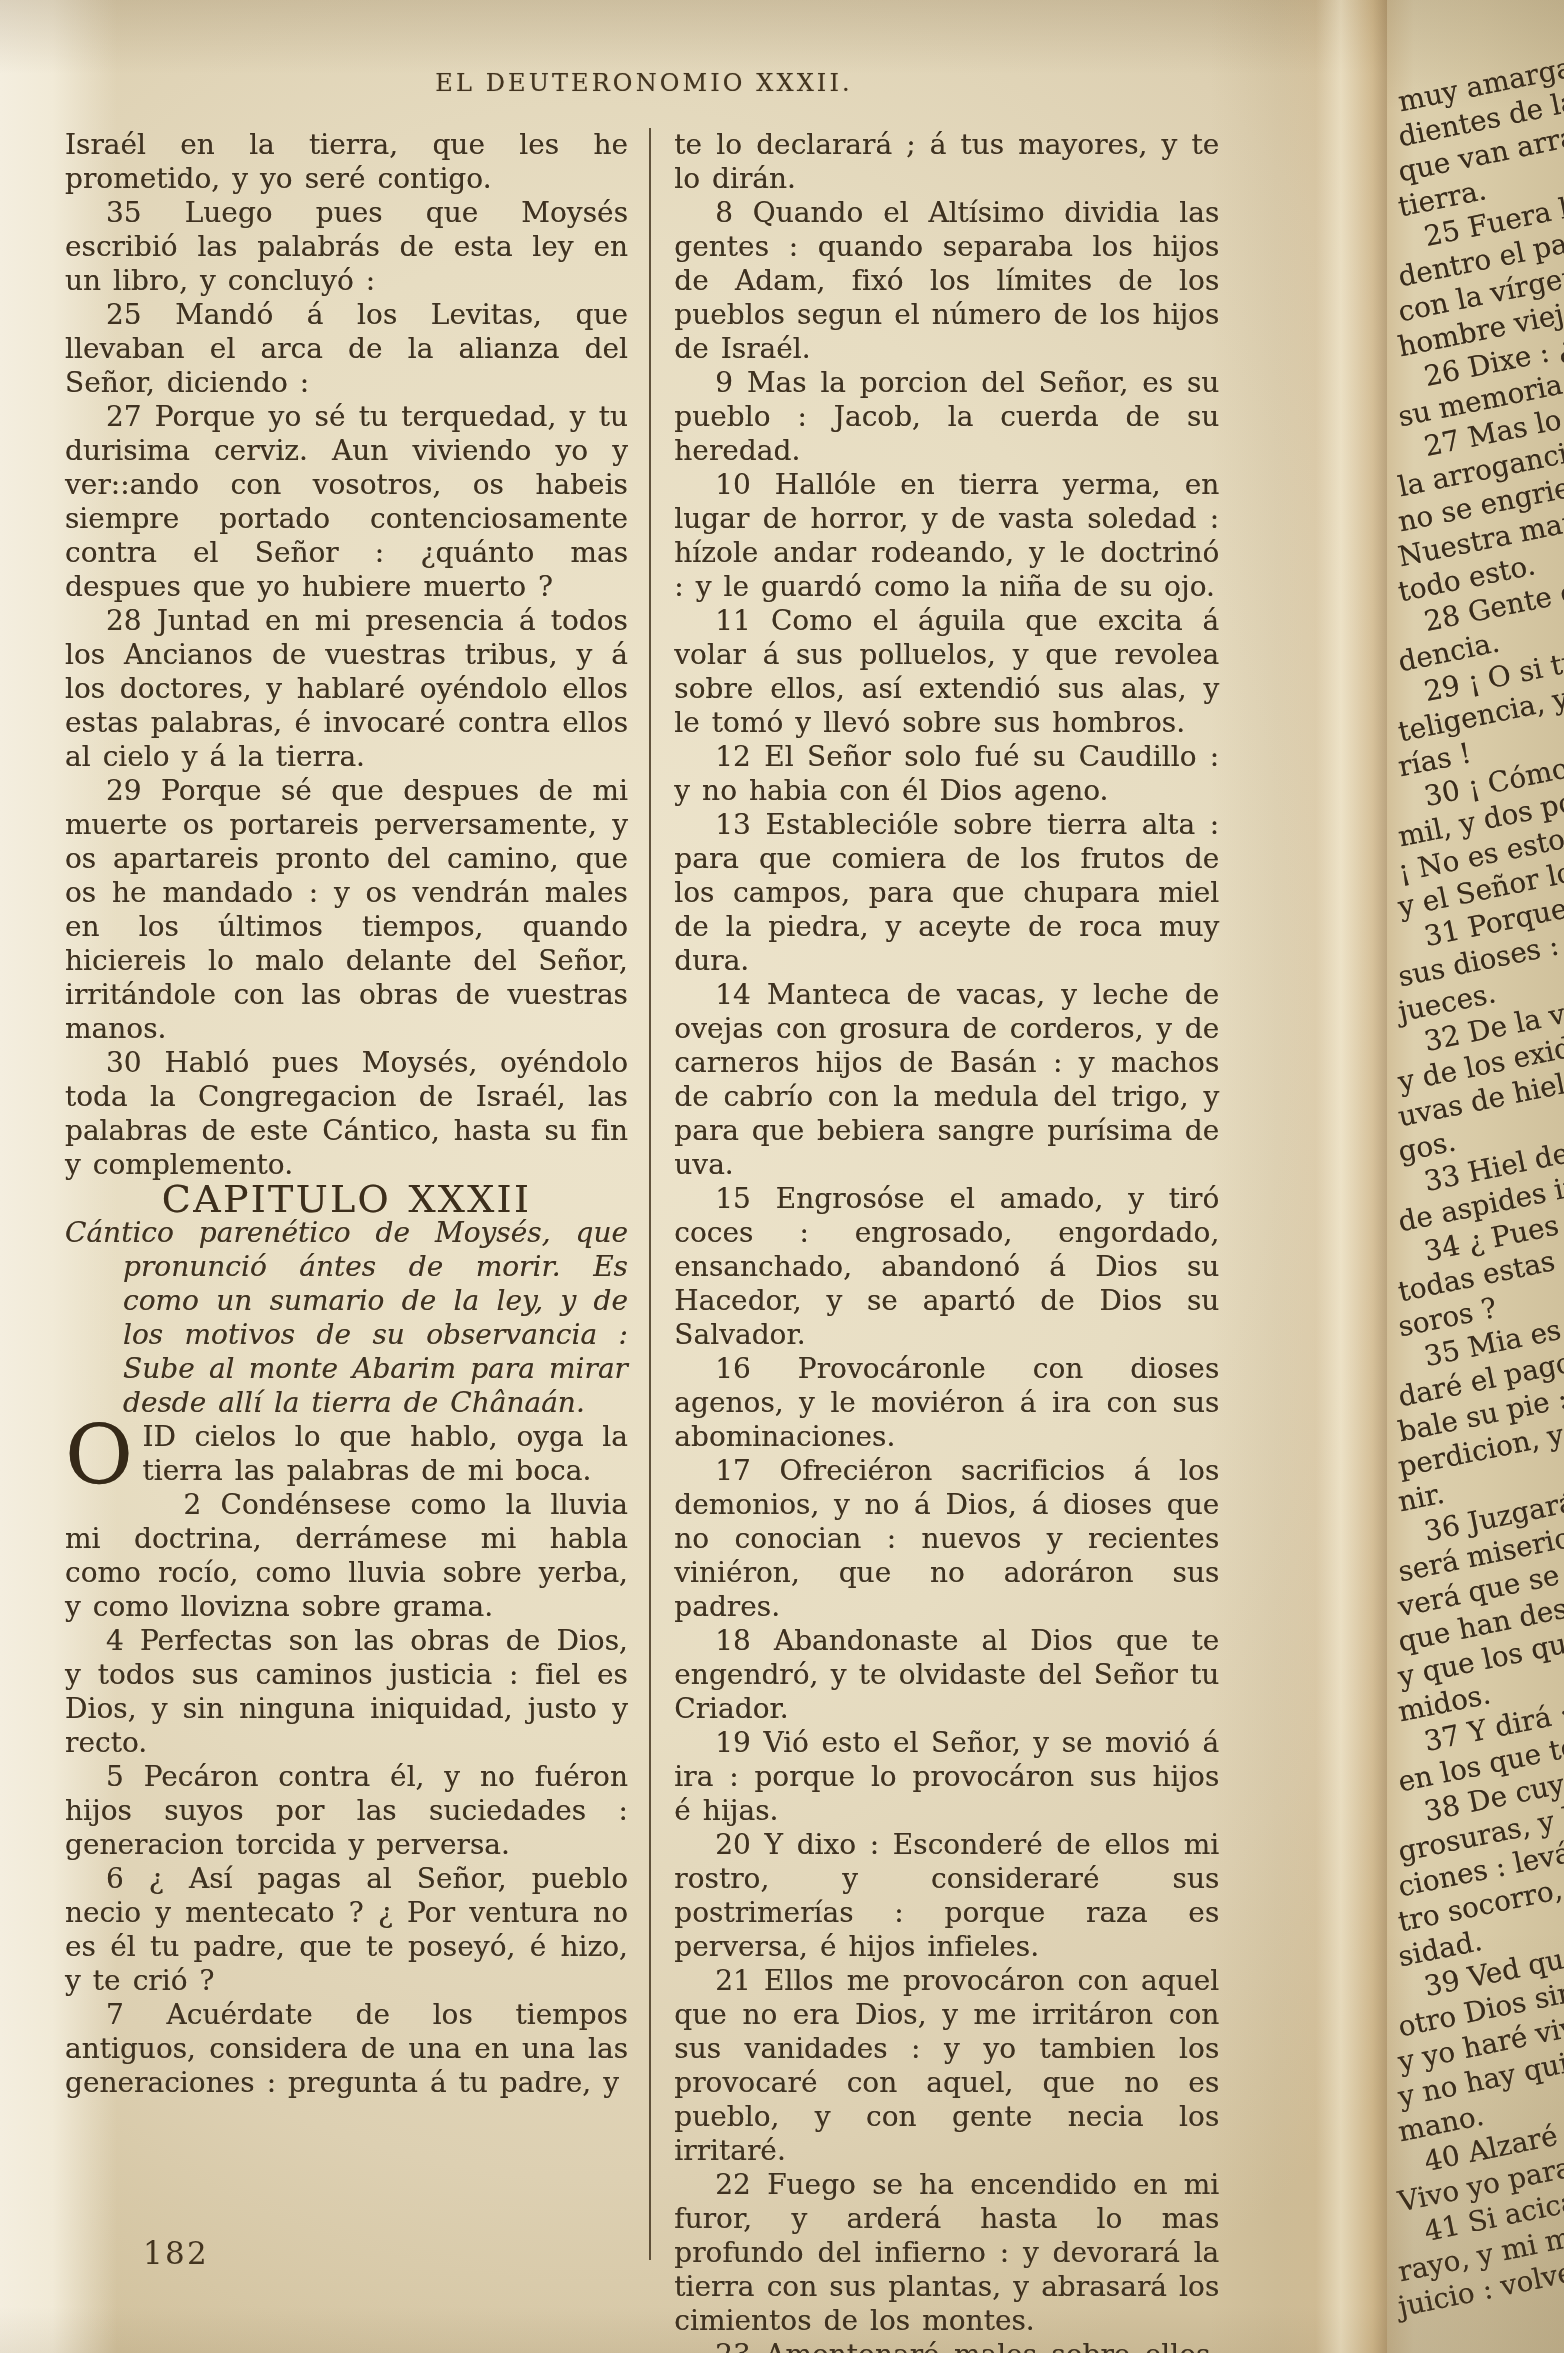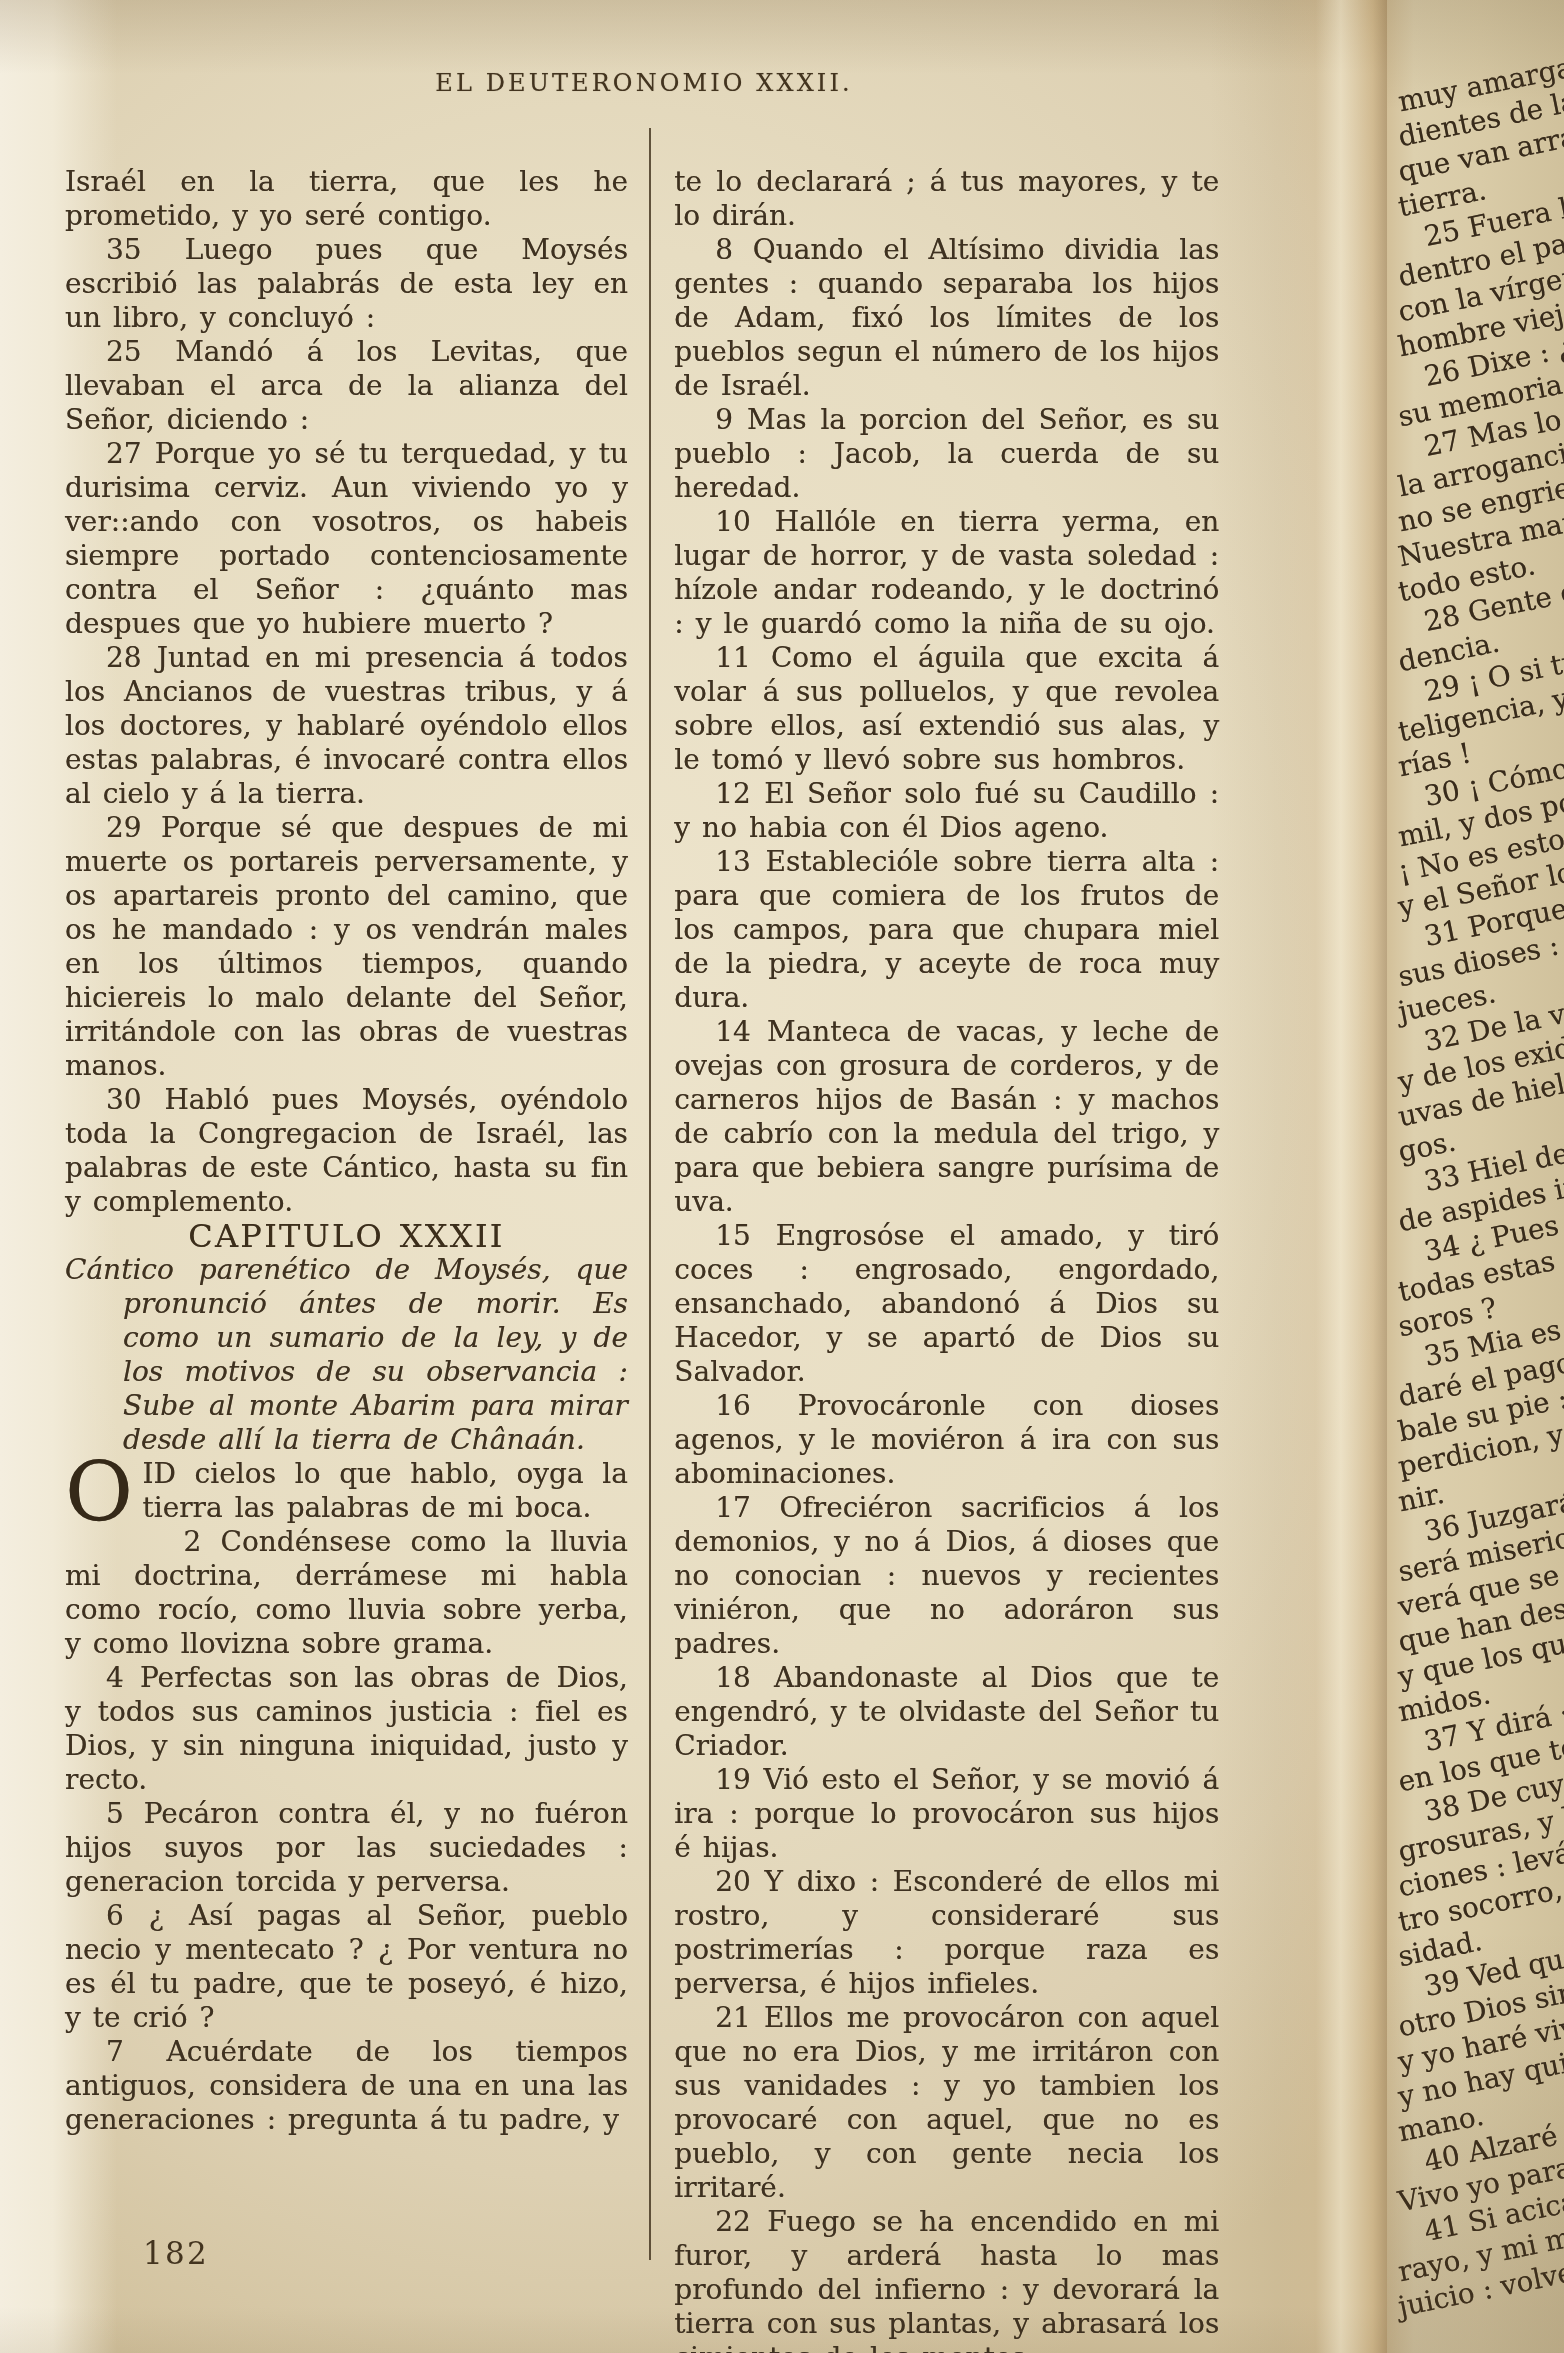--- a/index.html
+++ b/index.html
@@ -41,30 +41,30 @@
   .header{
     position:absolute;left:65px;top:69px;width:1158px;
     text-align:center;font-size:24px;letter-spacing:3.1px;color:#43341f;
     text-shadow:0 0 0.8px rgba(67,52,31,.45);
   }
   .columns{
     position:absolute;left:65px;top:128px;display:flex;align-items:flex-start;
   }
   .col{width:563px;color:#3e3120;font-size:28px;line-height:34px;
     text-align:justify;word-spacing:3.1px;
-    text-shadow:0 0 0.5px rgba(62,49,32,.55);margin-top:37px;}
+    text-shadow:0 0 0.5px rgba(62,49,32,.55);}
   .col-right{width:545px;margin-left:23px;}
   .divider{
     width:2.3px;height:2132px;margin-left:21px;background:#42331f;opacity:.82;
   }
   .col p{margin:0;}
   .p-cont{text-indent:0;}
   .p-verse{text-indent:41px;}
   .p-chapter{
-    text-align:center;text-indent:0;font-size:32px;letter-spacing:2.3px;
+    text-align:center;text-indent:0;font-size:38px;letter-spacing:2.3px;
     margin:38px 0 15.6px;color:#3c2e1b;
   }
   .p-summary{
     font-style:italic;padding-left:58px;text-indent:-58px;margin-bottom:33px;
   }
   .p-dropcap{text-indent:0;margin-top:3.1px;}
   .lead{float:left;font-size:83px;line-height:66px;margin:3.1px 9.4px 0 0;color:#352918;}
   .lead:empty{display:none;}
   .page-number{
     position:absolute;left:143px;top:2235px;font-size:31px;color:#43341f;

